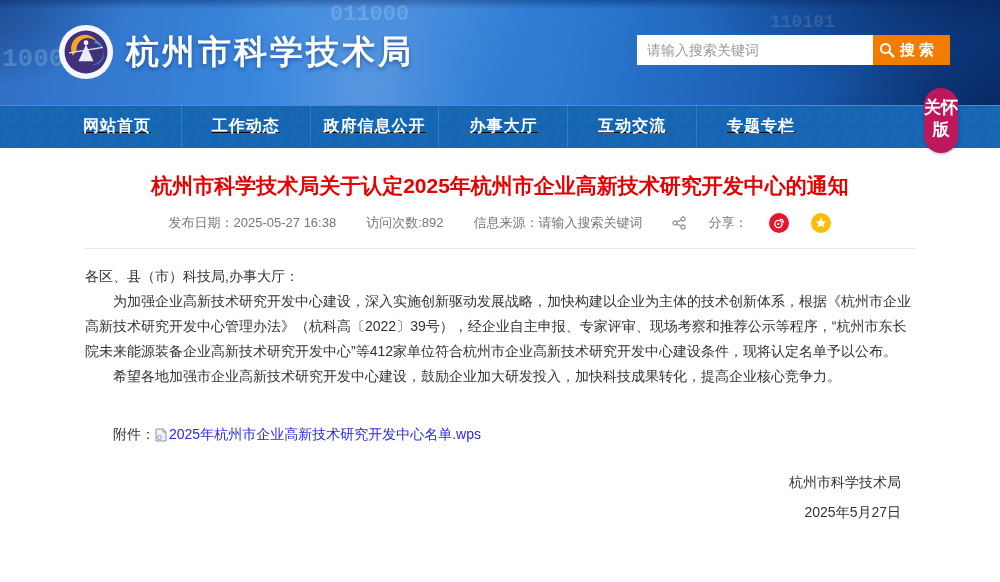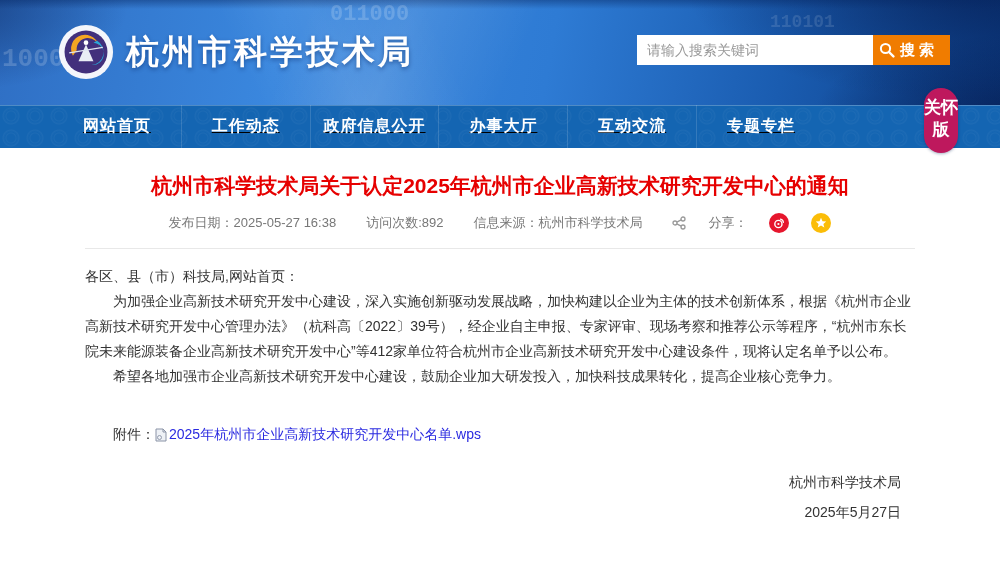--- a/index.html
+++ b/index.html
@@ -132,21 +132,21 @@
   </div>
 
   <div class="content">
 
 
     <div class="article-title">杭州市科学技术局关于认定2025年杭州市企业高新技术研究开发中心的通知</div>
 
     <div class="meta">
       <span class="item">发布日期：2025-05-27 16:38</span>
       <span class="item">访问次数:892</span>
-      <span class="item">信息来源：杭州市科学技术局</span>
+      <span class="item">信息来源：请输入搜索关键词</span>
       <span class="share">
         <svg width="14" height="14" viewBox="0 0 14 14">
           <circle cx="11" cy="3" r="2" fill="none" stroke="#999" stroke-width="1.3"></circle>
           <circle cx="3" cy="7" r="2" fill="none" stroke="#999" stroke-width="1.3"></circle>
           <circle cx="11" cy="11" r="2" fill="none" stroke="#999" stroke-width="1.3"></circle>
           <line x1="4.8" y1="6.1" x2="9.2" y2="3.9" stroke="#999" stroke-width="1.3"></line>
           <line x1="4.8" y1="7.9" x2="9.2" y2="10.1" stroke="#999" stroke-width="1.3"></line>
         </svg>
         <span>分享：</span>
         <span class="badge weibo">
@@ -160,21 +160,21 @@
           <svg width="12" height="12" viewBox="0 0 12 12">
             <path d="M6 0.8 L7.5 4.2 L11.2 4.5 L8.4 6.9 L9.3 10.5 L6 8.5 L2.7 10.5 L3.6 6.9 L0.8 4.5 L4.5 4.2 Z" fill="#fff"></path>
           </svg>
         </span>
       </span>
     </div>
 
     <div class="divider"></div>
 
     <div class="article-body">
-      <p>各区、县（市）科技局,网站首页：</p>
+      <p>各区、县（市）科技局,办事大厅：</p>
       <p class="indent">为加强企业高新技术研究开发中心建设，深入实施创新驱动发展战略，加快构建以企业为主体的技术创新体系，根据《杭州市企业高新技术研究开发中心管理办法》（杭科高〔2022〕39号），经企业自主申报、专家评审、现场考察和推荐公示等程序，“杭州市东长院未来能源装备企业高新技术研究开发中心”等412家单位符合杭州市企业高新技术研究开发中心建设条件，现将认定名单予以公布。</p>
       <p class="indent">希望各地加强市企业高新技术研究开发中心建设，鼓励企业加大研发投入，加快科技成果转化，提高企业核心竞争力。</p>
     </div>
 
     <div class="attachment">
       <span class="lbl">附件：</span>
       <a>
         <svg width="12" height="14" viewBox="0 0 12 14">
           <path d="M1 1 h7 l3 3 v9 h-10 z" fill="#eef1f6" stroke="#8a93a6" stroke-width="1"></path>
           <path d="M8 1 v3 h3" fill="none" stroke="#8a93a6" stroke-width="1"></path>

